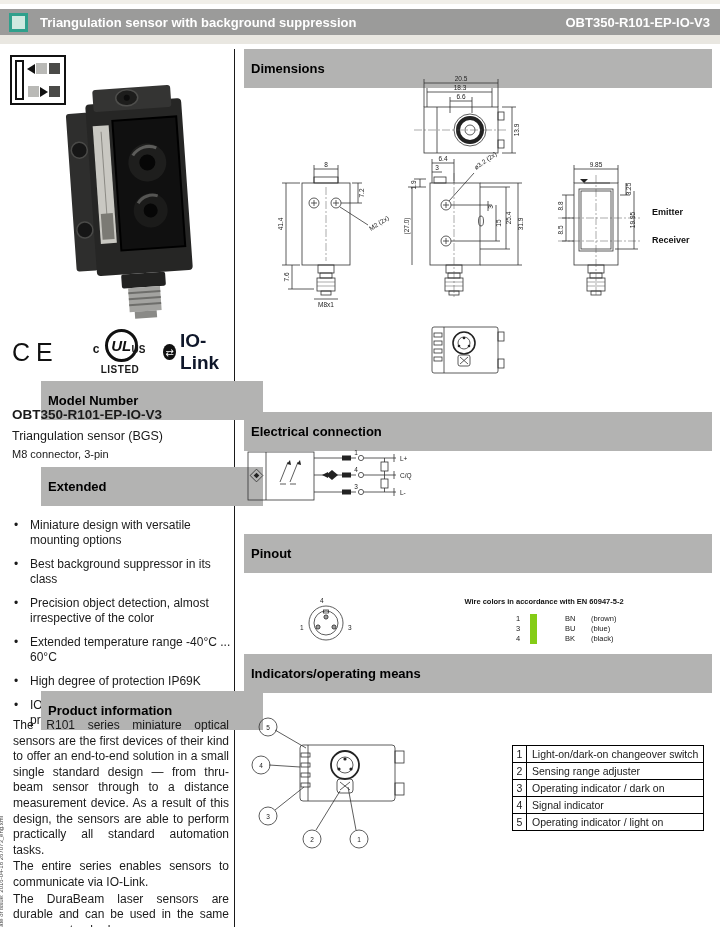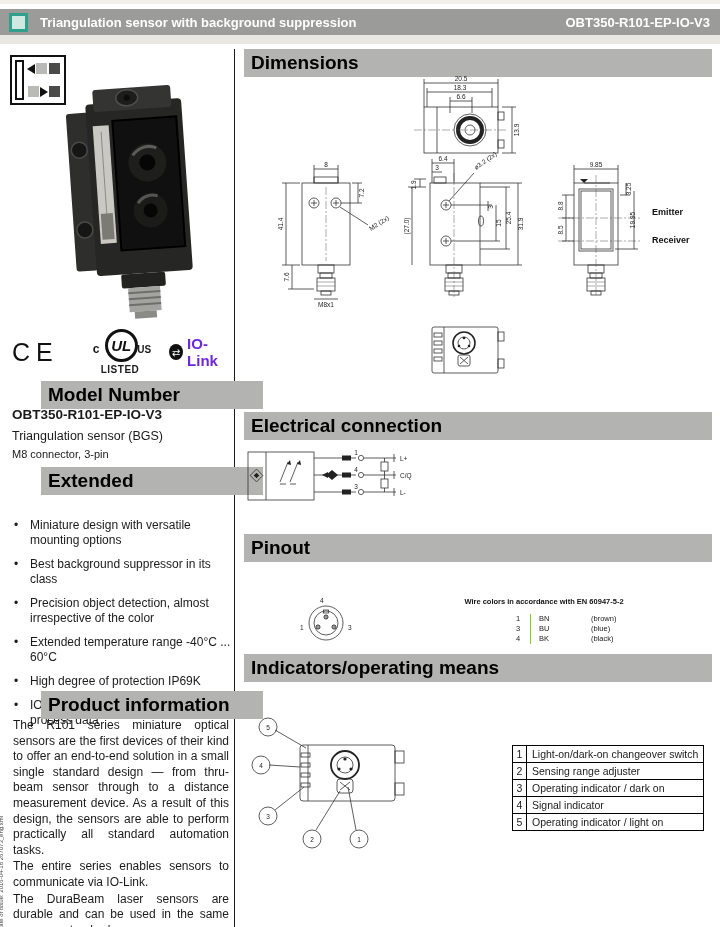--- a/index.html
+++ b/index.html
@@ -18,21 +18,21 @@
   .topbar-icon { width:19px; height:19px; margin-left:9px; background:#cfe9e0; border:3px solid #2fa08c; }
   .topbar-title { color:#fff; font-weight:bold; font-size:13px; margin-left:12px; }
   .topbar-model { color:#fff; font-weight:bold; font-size:13px; margin-left:auto; margin-right:10px; }
   .under-strip { position:absolute; left:0; top:31px; width:720px; height:9px; background:#e9e7e1; }
 
   .divider { position:absolute; left:234px; top:45px; width:1px; height:882px; background:#1a1a1a; }
 
   .colL { position:absolute; left:10px; top:45px; width:222px; }
   .colR { position:absolute; left:244px; top:45px; width:468px; }
 
-  .sechead { background:#b3b3b2; font-weight:bold; font-size:19px; color:#000; padding:3px 7px; }
+  .sechead { background:#b3b3b2; font-weight:bold; font-size:13px; color:#000; padding:12px 7px; }
   .colL .sechead { position:absolute; left:0; width:222px;margin-left:31px; }
   .colR .sechead { position:absolute; left:0; width:468px; }
 
   
   .pictogram { position:absolute; left:0; top:6px; width:56px; height:50px; border:2px solid #111; background:#fff; padding:3px; display:flex; }
   .pictogram .bar { width:9px; height:100%; background:#fff; border:2px solid #111; margin-right:3px; }
   .pictogram .rows { flex:1; display:flex; flex-direction:column; justify-content:space-between; padding:2px 0; }
   .pictogram .prow { height:13px; display:flex; align-items:center; }
   .pictogram .tri-l { width:0; height:0; border-top:5px solid transparent; border-bottom:5px solid transparent; border-right:8px solid #111; }
   .pictogram .tri-r { width:0; height:0; border-top:5px solid transparent; border-bottom:5px solid transparent; border-left:8px solid #111; }
@@ -44,21 +44,21 @@
   .certs { position:absolute; left:2px; top:278px; width:220px; height:50px; display:flex; align-items:center; }
   .ce { font-size:25px; letter-spacing:6px; font-weight:400; color:#111; }
   .ul-wrap { position:relative; width:78px; height:46px; margin-left:26px; }
   .ul-circle { position:absolute; left:20px; top:0; width:33px; height:33px; border:3px solid #111; border-radius:50%; display:flex; align-items:center; justify-content:center; }
   .ul-txt { font-weight:bold; font-size:15px; font-style:italic; color:#111; }
   .ul-c { position:absolute; left:8px; top:13px; font-weight:bold; font-size:12px; }
   .ul-us { position:absolute; right:2px; top:15px; font-weight:bold; font-size:10px; }
   .ul-listed { position:absolute; left:16px; top:35px; font-weight:bold; font-size:10px; letter-spacing:0.5px; }
   .iol { display:flex; align-items:center; margin-left:16px; }
   .iol-dot { width:16px; height:16px; background:#111; border-radius:50%; color:#fff; font-size:10px; display:flex; align-items:center; justify-content:center; margin-right:4px; }
-  .iol-txt { font-size:15px; font-weight:bold; color:#6d28d9; }
+  .iol-txt { font-size:19px; font-weight:bold; color:#0f172a; }
 
   .modelname { position:absolute; left:2px; top:358px; font-weight:bold; font-size:13.5px; }
   .modeldesc1 { position:absolute; left:2px; top:380px; font-size:12.5px; }
   .modeldesc2 { position:absolute; left:2px; top:399px; font-size:11px; }
 
   .features-list { position:absolute; left:2px; top:469px; width:220px; list-style:none; }
   .features-list li { font-size:12px; line-height:15px; padding-left:18px; position:relative; margin-bottom:9px; }
   .features-list li::before { content:"•"; position:absolute; left:2px; top:0; font-size:12px; }
 
   .prodinfo { position:absolute; left:2px; top:668px; width:218px; font-size:12px; line-height:15.6px; text-align:justify; }
@@ -68,21 +68,21 @@
 
   
   .dim-svg { position:absolute; left:30px; top:26px; }
   .elec-svg { position:absolute; left:2px; top:395px; }
   .pinout-area { position:absolute; left:0; top:520px; width:468px; height:80px; }
   .pin-svg { position:absolute; left:52px; top:24px; }
   .pin-note { position:absolute; left:150px; top:28px; width:300px; text-align:center; font-size:7.5px; font-weight:bold; color:#111; }
   .pin-rows { position:absolute; left:272px; top:45px; font-size:7.5px; }
   .pin-row { display:flex; line-height:10px; }
   .pin-row .c1 { width:14px; }
-  .pin-row .c2 { width:61px; border-left:1px solid #84cc16; padding-left:8px; }
+  .pin-row .c2 { width:61px; border-left:7px solid #84cc16; padding-left:28px; }
   .pin-row .c3 { width:60px; }
 
   .ind-area { position:absolute; left:0; top:638px; width:468px; height:170px; }
   .ind-svg { position:absolute; left:4px; top:28px; }
   .ind-table { position:absolute; left:268px; top:58px; border-collapse:collapse; }
   .ind-table td { border:1px solid #000; font-size:10.5px; padding:1px 5px; line-height:14px; }
   .ind-table td.n { width:14px; text-align:center; padding:1px 3px; }
 
   svg text { font-family:"Liberation Sans", sans-serif; }
   .dimtxt { font-size:6.5px; fill:#222; }

